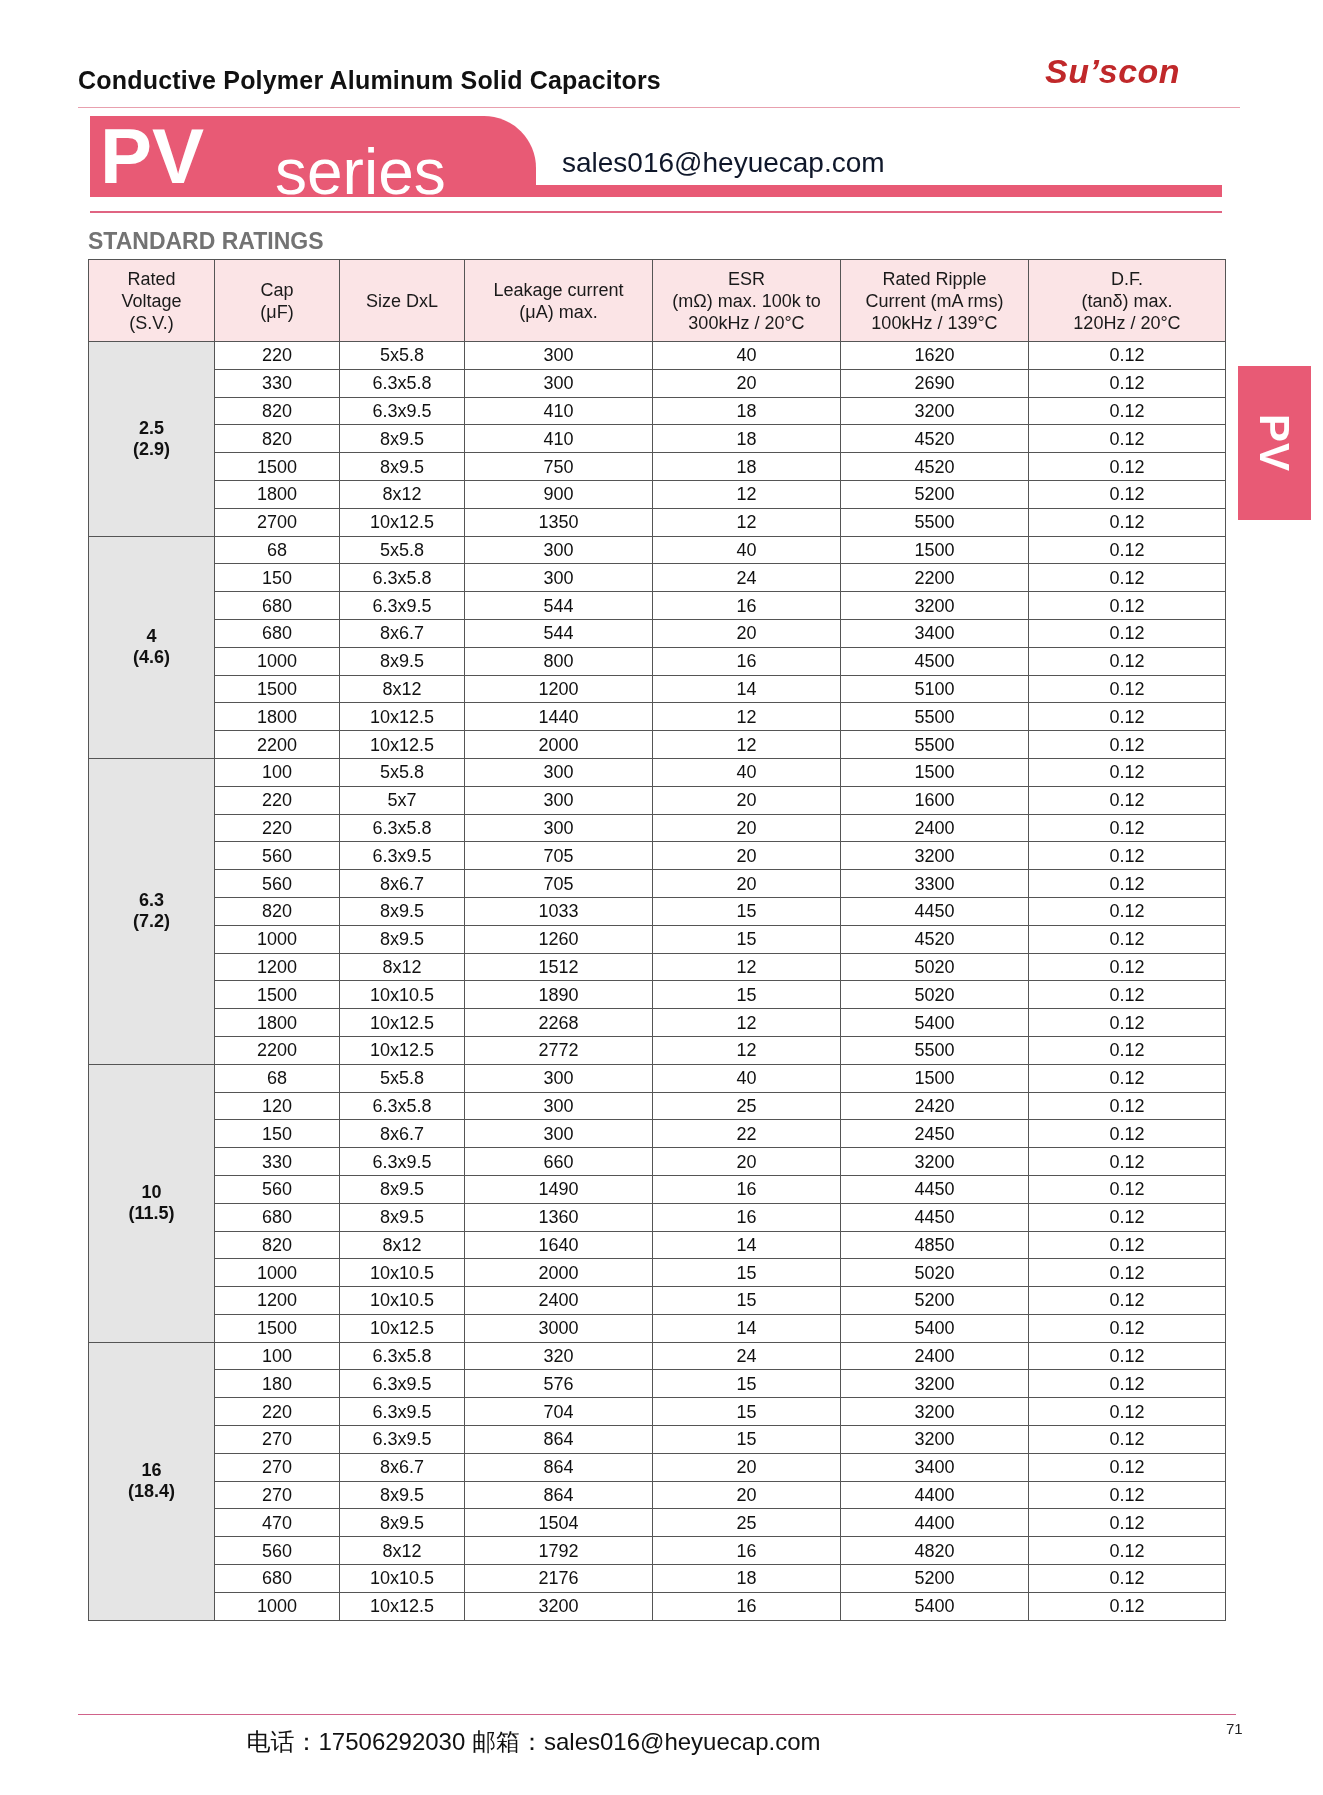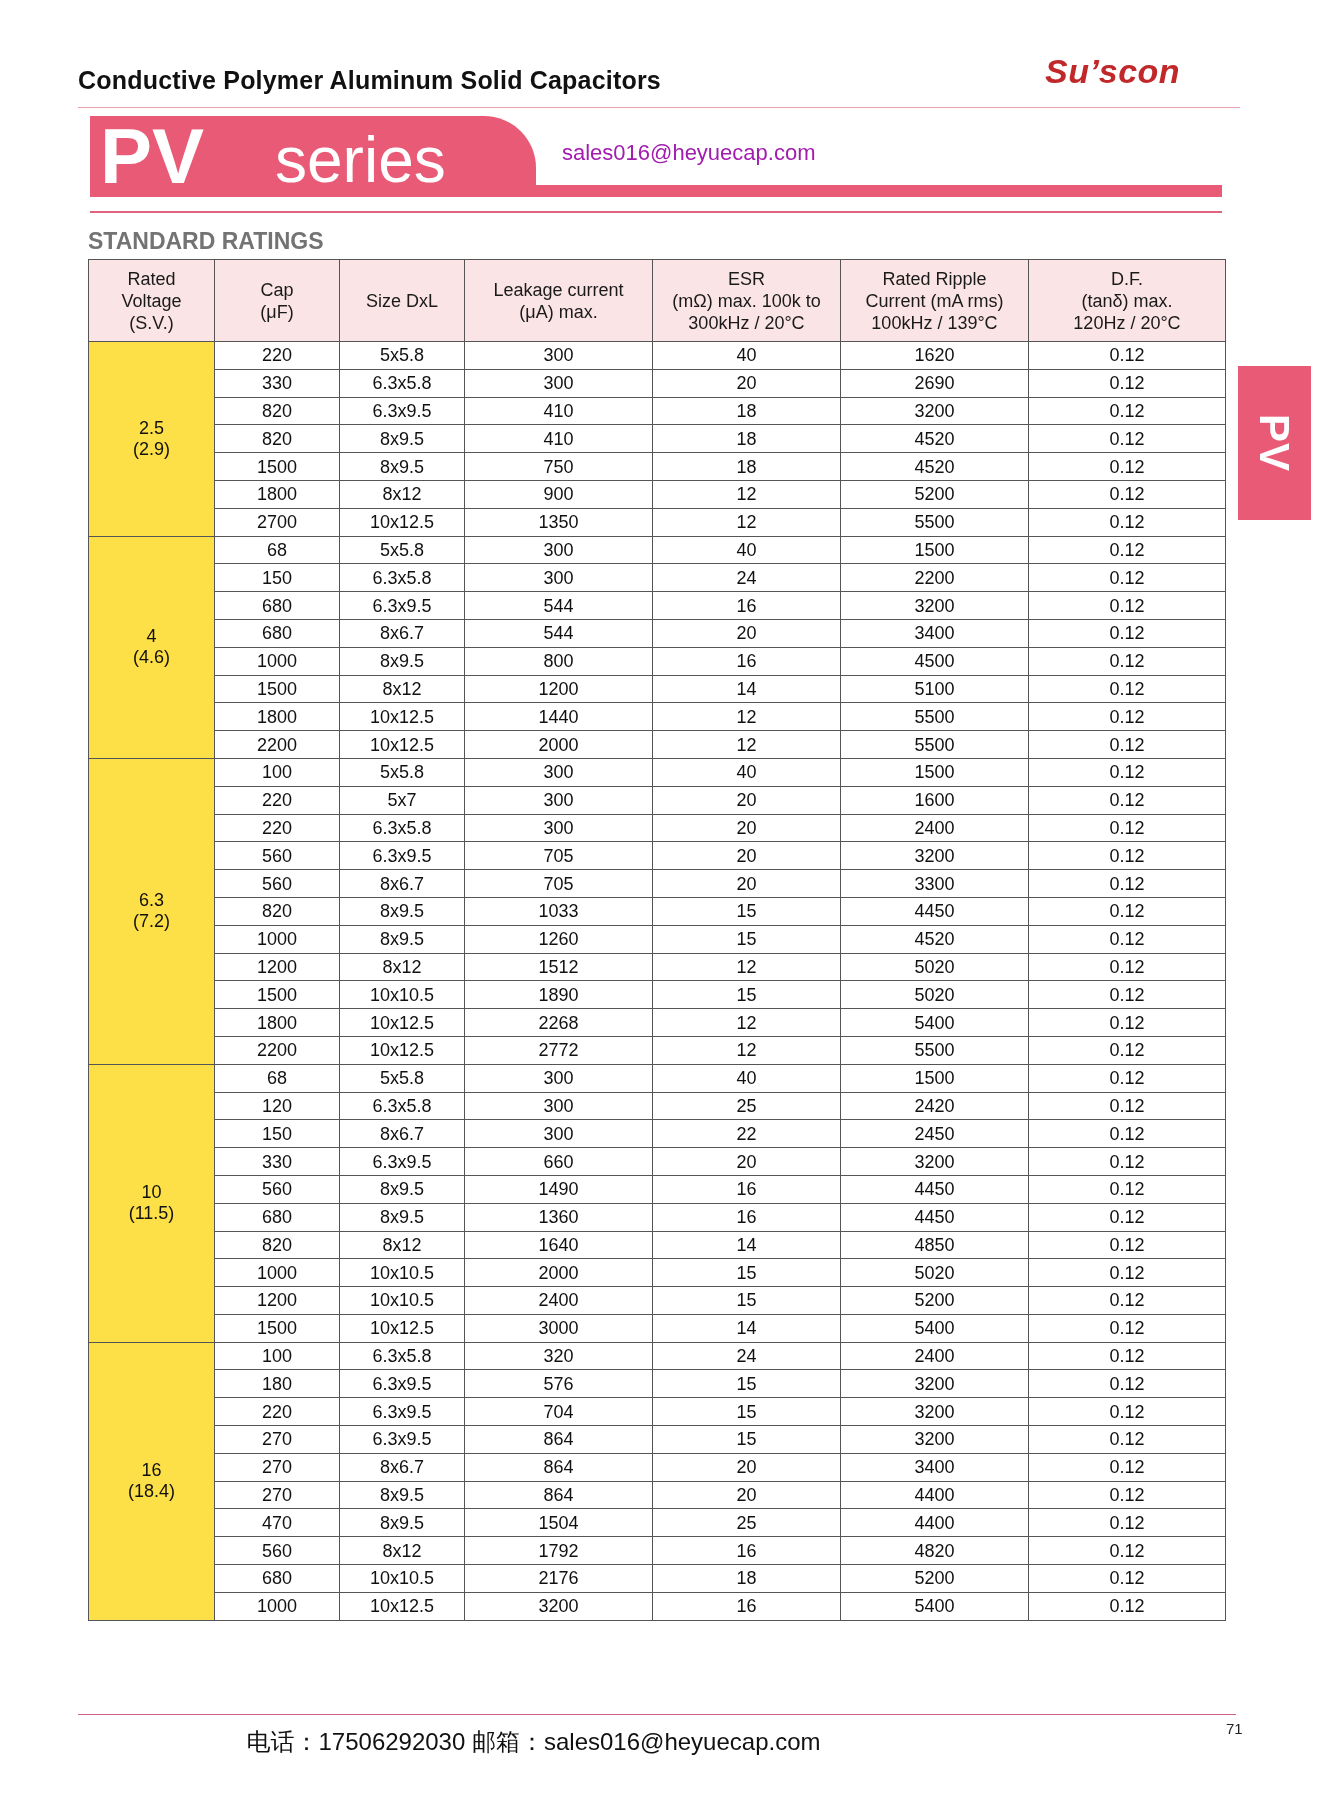--- a/index.html
+++ b/index.html
@@ -3,31 +3,31 @@
 <meta charset="utf-8">
 <style>
   html, body { margin:0; padding:0; background:#ffffff; }
   body { width:1323px; height:1795px; position:relative; font-family:"Liberation Sans", sans-serif; color:#111; overflow:hidden; }
   .doc-title { position:absolute; left:78px; top:66px; font-size:25px; font-weight:bold; letter-spacing:0.2px; color:#111; }
   .brand { position:absolute; left:1045px; top:52px; font-size:34px; font-weight:bold; font-style:italic; color:#c0282a; letter-spacing:0.5px; }
   .rule-top { position:absolute; left:78px; top:107px; width:1162px; height:1px; background:#e8a0ae; }
   .banner { position:absolute; left:90px; top:116px; width:446px; height:80px; background:#e85a75; border-top-right-radius:52px; }
   .banner-bar { position:absolute; left:90px; top:185px; width:1132px; height:12px; background:#e85a75; }
   .series-code { position:absolute; left:100px; top:114px; font-size:78px; font-weight:bold; color:#fff; line-height:84px; }
-  .series-word { position:absolute; left:275px; top:120px; font-size:64px; color:#fff; line-height:80px; }
-  .banner-email { position:absolute; left:562px; top:140px; font-size:22px; color:#a21caf; }
+  .series-word { position:absolute; left:275px; top:132px; font-size:64px; color:#fff; line-height:80px; }
+  .banner-email { position:absolute; left:562px; top:147px; font-size:28px; color:#0f172a; }
   .rule-mid { position:absolute; left:90px; top:211px; width:1132px; height:2px; background:#e06482; }
   .section-title { position:absolute; left:88px; top:228px; font-size:23px; font-weight:bold; color:#737373; }
   .side-tab { position:absolute; left:1238px; top:366px; width:73px; height:154px; background:#e85a75; display:flex; align-items:center; justify-content:center; }
   .side-tab span { display:block; transform:rotate(90deg); color:#fff; font-size:42px; font-weight:bold; letter-spacing:1px; }
   table.ratings { position:absolute; left:88px; top:259px; width:1137px; border-collapse:collapse; border:1px solid #ef4444; table-layout:fixed; }
   table.ratings th, table.ratings td { border:1.5px solid #555; text-align:center; font-size:18px; padding:0; }
   table.ratings th { background:#fbe4e6; font-weight:normal; height:81px; line-height:22px; font-size:18px; color:#1a1a1a; }
   table.ratings td { height:26.8px; line-height:26px; background:#fff; }
-  table.ratings td.volt { background:#fde047; line-height:21px; }
+  table.ratings td.volt { background:#e5e5e5; line-height:21px;font-weight:bold; }
   table.ratings tr.group-start td { border-top:1.5px solid #222; }
   .footer-rule { position:absolute; left:78px; top:1714px; width:1158px; height:1px; background:#d0628a; }
   .footer-contact { position:absolute; left:0; width:1067px; top:1726px; text-align:center; font-size:24px; color:#111; }
   .page-number { position:absolute; left:1226px; top:1720px; font-size:15px; color:#222; }
 </style>
 </head>
 <body>
 
 <div class="doc-title">Conductive Polymer Aluminum Solid Capacitors</div>
 <div class="brand">Su’scon</div>

